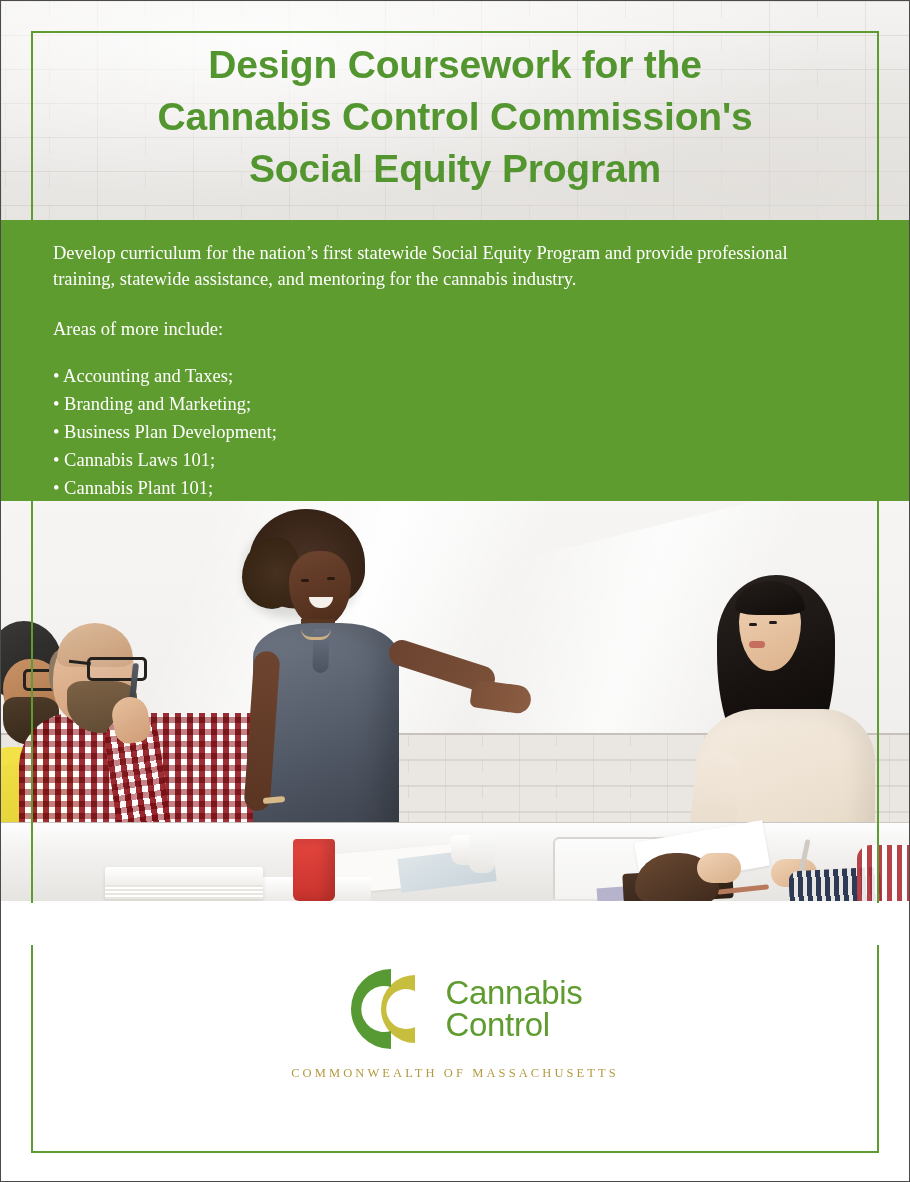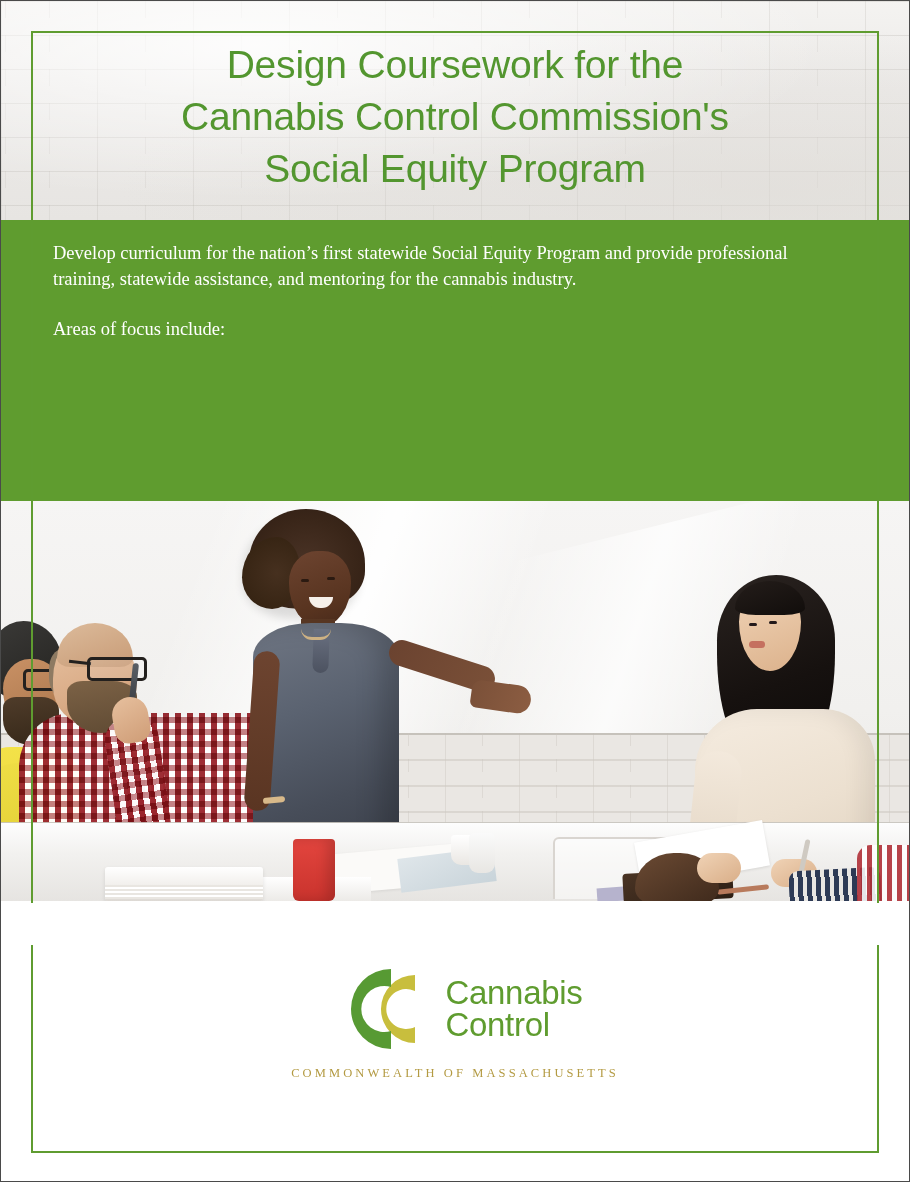--- a/index.html
+++ b/index.html
@@ -58,21 +58,21 @@
     border-bottom:none;
     box-sizing:border-box;
     display:flex;align-items:flex-start;justify-content:center;
   }
   .titleText{
     margin:0;padding-top:6px;
     text-align:center;
     color:#53962f;
     font-family:"Liberation Sans", sans-serif;
     font-size:39px;
-    font-weight:400;
+    font-weight:700;
     line-height:52px;
     letter-spacing:-.2px;
     white-space:pre-line;
   }
 
   
   .greenBand{
     position:absolute;left:0;top:219px;width:908px;height:281px;
     background:#5f9c2f;
     color:#ffffff;
@@ -522,22 +522,31 @@
     <div class="heroSheen"></div>
     <div class="titleFrame">
       <h1 class="titleText">Design Coursework for the
 Cannabis Control Commission's
 Social Equity Program</h1>
     </div>
   </div>
 
   <div class="greenBand">
     <p class="lead">Develop curriculum for the nation’s first statewide Social Equity Program and provide professional training, statewide assistance, and mentoring for the cannabis industry.</p>
-    <p class="focusLabel">Areas of focus include:</p>
+    <p class="focusLabel">Areas of more include:</p>
     <div class="cols">
+      <div class="col">
+        <ul>
+          <li>• Accounting and Taxes;</li>
+          <li>• Branding and Marketing;</li>
+          <li>• Business Plan Development;</li>
+          <li>• Cannabis Laws 101;</li>
+          <li>• Cannabis Plant 101;</li>
+        </ul>
+      </div>
     </div>
   </div>
 
   <div class="photo">
     <div class="ph-wall"></div>
     <div class="ph-lightA"></div>
     <div class="ph-lightB"></div>
     <div class="ph-brick"></div>
     <div class="ph-brick2"></div>
 

